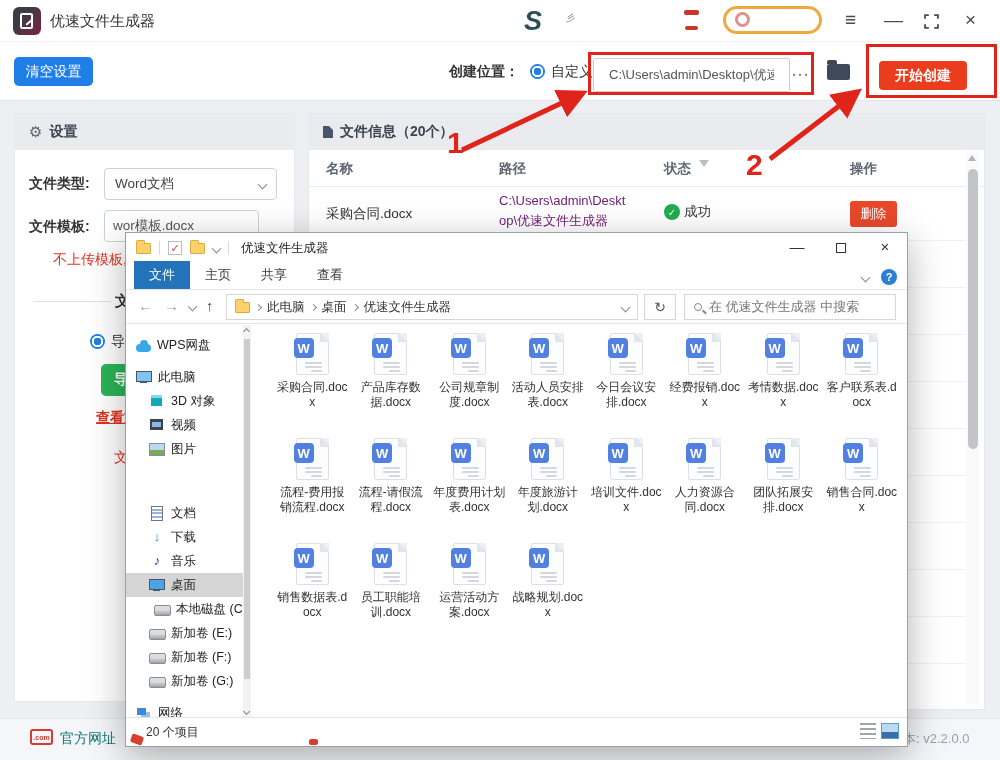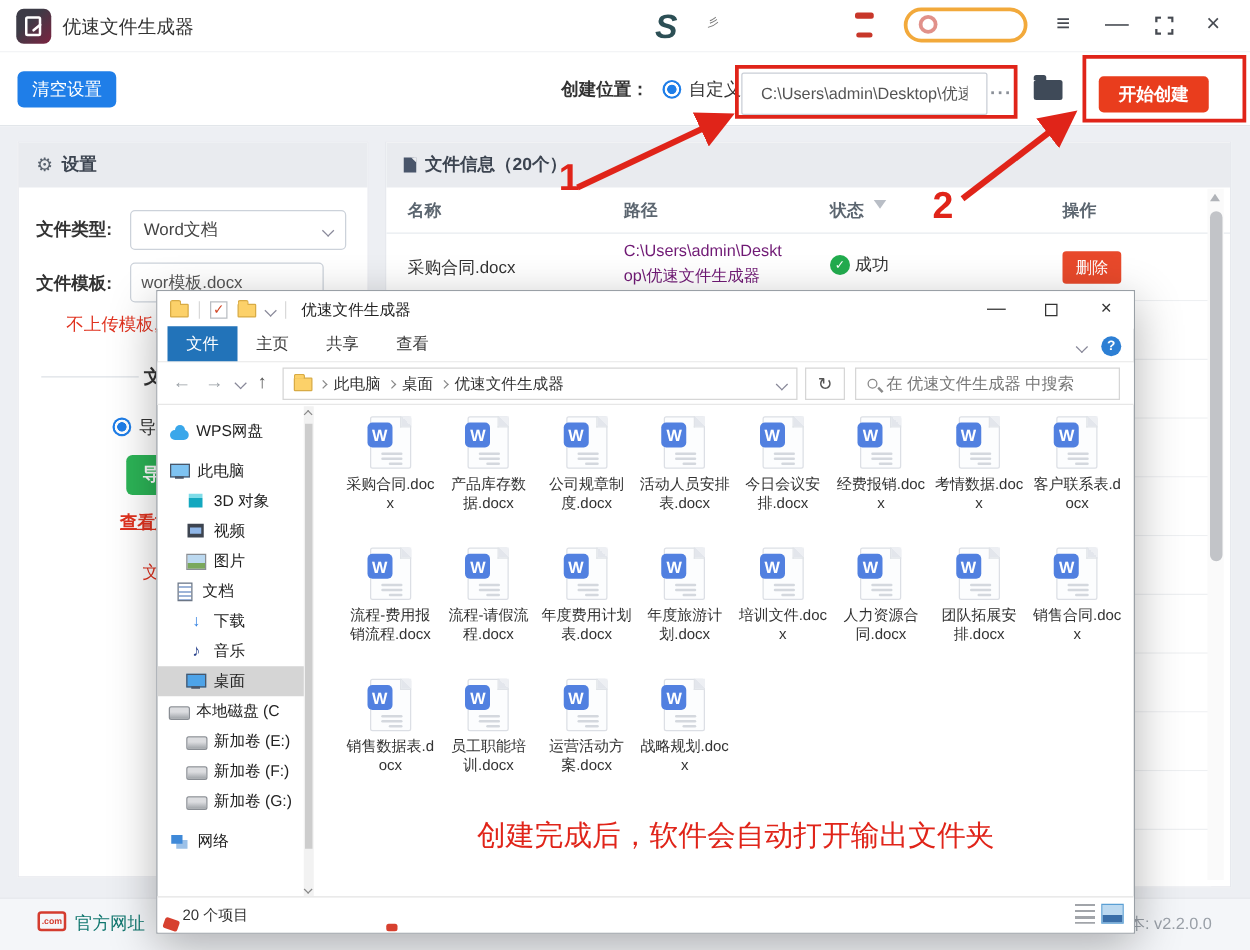--- a/index.html
+++ b/index.html
@@ -349,37 +349,37 @@
           <span>3D 对象</span>
         </div>
         <div class="nav-item" style="padding-left: 23px;">
           <span class="nicon video-icon"></span>
           <span>视频</span>
         </div>
         <div class="nav-item" style="padding-left: 23px;">
           <span class="nicon picture-icon"></span>
           <span>图片</span>
         </div>
-        <div class="nav-item" style="padding-left: 14px;">
+        <div class="nav-item" style="padding-left: 23px; margin-top: 40px;">
           <span class="nicon document-icon"></span>
           <span>文档</span>
         </div>
         <div class="nav-item" style="padding-left: 23px;">
           <span class="nicon download-icon">↓</span>
           <span>下载</span>
         </div>
         <div class="nav-item" style="padding-left: 23px;">
           <span class="nicon music-icon">♪</span>
           <span>音乐</span>
         </div>
         <div class="nav-item selected" style="padding-left: 23px;">
           <span class="nicon desktop-icon"></span>
           <span>桌面</span>
         </div>
-        <div class="nav-item" style="padding-left: 9px;">
+        <div class="nav-item" style="padding-left: 28px;">
           <span class="nicon disk-icon"></span>
           <span>本地磁盘 (C</span>
         </div>
         <div class="nav-item" style="padding-left: 23px;">
           <span class="nicon disk-icon"></span>
           <span>新加卷 (E:)</span>
         </div>
         <div class="nav-item" style="padding-left: 23px;">
           <span class="nicon disk-icon"></span>
           <span>新加卷 (F:)</span>
@@ -595,21 +595,20 @@
             <span class="w-fold"></span>
             <span class="w-badge">W</span>
             <span class="w-l w-l1"></span>
             <span class="w-l w-l2"></span>
             <span class="w-l w-l3"></span>
           </div>
           <div class="fname">战略规划.docx</div>
         </div>
       </div>
 
-    <div class="ex-tip">创建完成后，软件会自动打开输出文件夹</div>
 
     <div class="ex-status">
       <span>20 个项目</span>
       <span class="view-icons">
         <span class="vi-list"></span>
         <span class="vi-thumb"></span>
       </span>
     </div>
   </div>
 

